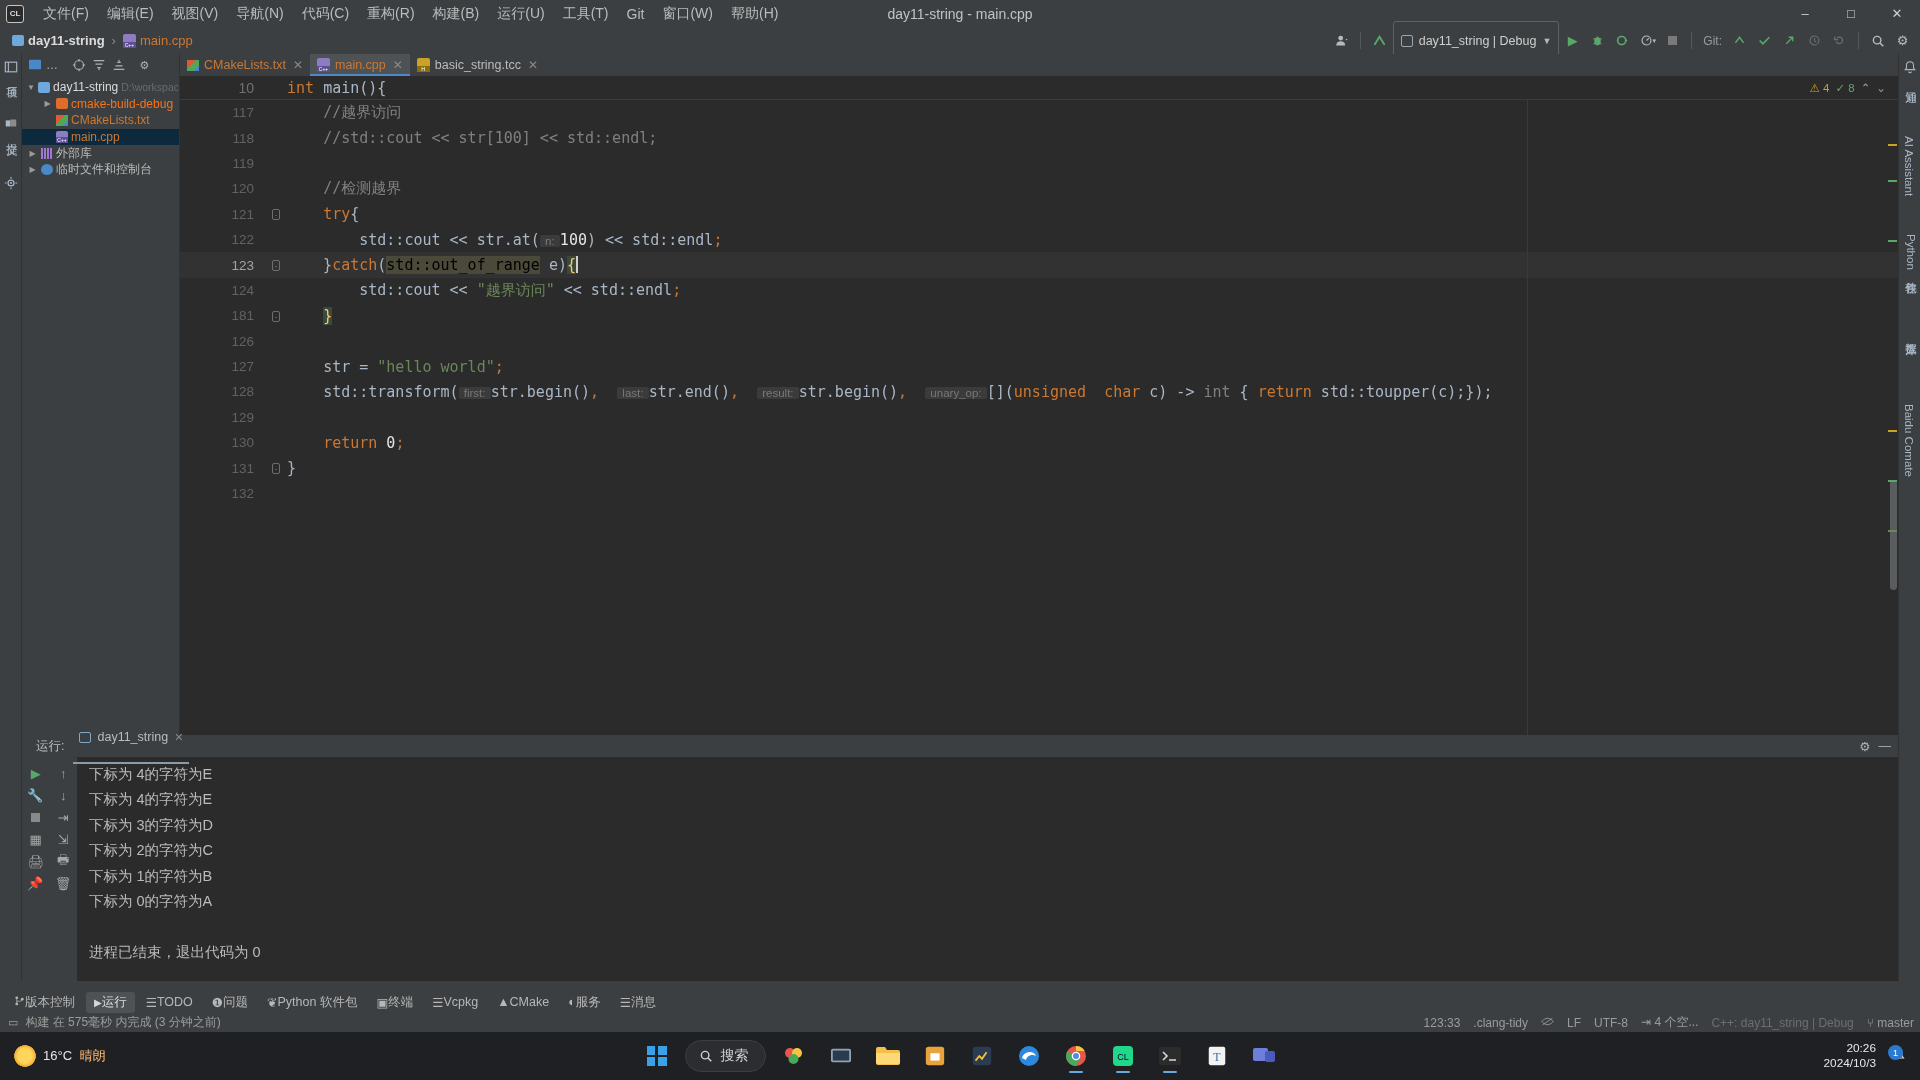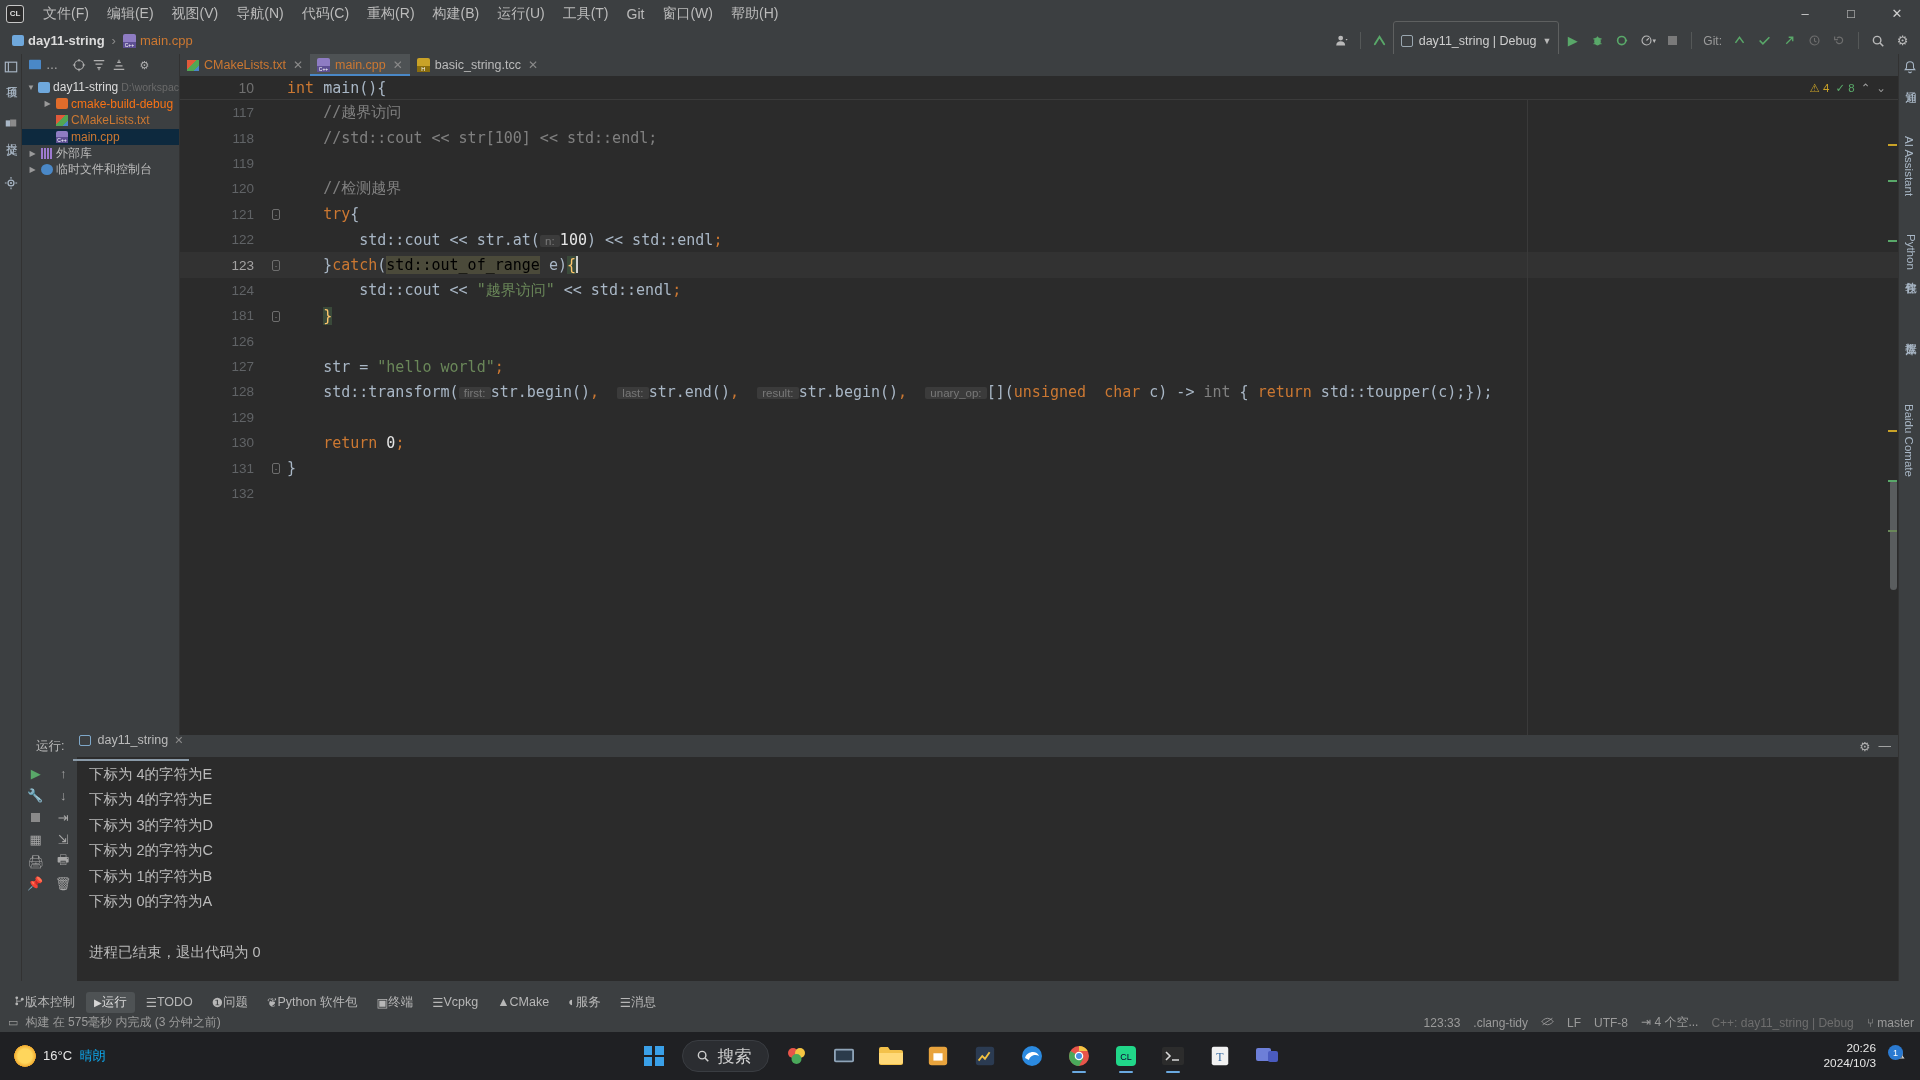--- a/index.html
+++ b/index.html
@@ -121,21 +121,21 @@
   #vsb .thumb { position:absolute; right:1px; width:7px; background:#5a5d5e; border-radius:4px;}
 
   
   #rightstrip { width:22px; background:#3c3f41; border-left:1px solid #323232; position:relative;}
 
   
   #runpanel { position:absolute; left:22px; right:22px; bottom:99px; height:246px;
       background:#3c3f41; display:flex; flex-direction:column; }
   #runhdr { height:22px; display:flex; align-items:center; gap:9px; padding-left:14px;
      color:#bbbbbb; font-size:12.5px; position:relative; }
-  #runhdr .runtab { display:flex; align-items:center; gap:6px; padding:2px 6px 12px;
+  #runhdr .runtab { display:flex; align-items:center; gap:6px; padding:2px 6px 18px;
      border-bottom:2px solid #8a9aa8; }
   #runhdr .hright { position:absolute; right:7px; display:flex; gap:8px; color:#b0b0b0;}
   #runbody { flex:1; display:flex; background:#2b2b2b; }
   #runtools { width:55px; background:#3c3f41; padding-top:5px; display:flex;
      flex-direction:column; align-items:center; }
   .rtrow { display:flex; width:100%; justify-content:space-around; }
   .rtbtn { width:21px; height:22px; display:flex; align-items:center; justify-content:center;
      color:#a7a7a7; font-size:13px; }
   #console { flex:1; padding:5px 0 0 12px; color:#bbbbbb; font-size:14.5px;
      line-height:25.4px; overflow:hidden; }
@@ -160,21 +160,21 @@
      font-size:13px; width:210px; }
   .sunico { width:22px;height:22px;border-radius:50%;
      background:radial-gradient(circle,#ffd65c 45%,#f0a92e 70%,rgba(0,0,0,0)71%); }
   #tbcenter { flex:1; display:flex; align-items:center; justify-content:center; gap:9px; }
   .tbi { width:38px; height:38px; border-radius:5px; display:flex; align-items:center;
      justify-content:center; position:relative; }
   .winlogo { width:20px;height:20px;display:grid;grid-template-columns:1fr 1fr;
      grid-template-rows:1fr 1fr; gap:2.5px; }
   .winlogo i { background:#3aa0e8; display:block; }
   #searchpill { height:32px; background:#2b2d31; border-radius:16px; display:flex;
-     align-items:center; gap:8px; padding:0 16px 0 13px; color:#cfcfcf; font-size:17px;
+     align-items:center; gap:8px; padding:0 16px 0 13px; color:#cfcfcf; font-size:14px;
      border:1px solid #3a3d42; }
   #trayzone { width:210px; display:flex; align-items:center; justify-content:flex-end;
      padding-right:12px; color:#e6e6e6; font-size:11.8px; }
   #clock { text-align:right; line-height:15px; }
   .running::after { content:""; position:absolute; bottom:2px; left:50%; transform:translateX(-50%);
      width:14px;height:2.5px;background:#6aa9e0; border-radius:2px; }
   .badge { position:absolute; top:-2px; left:-2px; width:15px;height:15px;border-radius:50%;
      background:#2b7ad1; color:#fff; font-size:9px; display:flex; align-items:center;
      justify-content:center; }
 </style>
@@ -188,20 +188,21 @@
   <div class="mi">视图(V)</div>
   <div class="mi">导航(N)</div>
   <div class="mi">代码(C)</div>
   <div class="mi">重构(R)</div>
   <div class="mi">构建(B)</div>
   <div class="mi">运行(U)</div>
   <div class="mi">工具(T)</div>
   <div class="mi">Git</div>
   <div class="mi">窗口(W)</div>
   <div class="mi">帮助(H)</div>
+  <div id="wintitle">day11-string - main.cpp</div>
   <div id="winbtns">
     <div>–</div>
     <div>□</div>
     <div class="cls">✕</div>
   </div>
 </div>
 
 <div id="navbar">
   <div class="crumb">
     <span style="width:12px;height:11px;background:#6fa8dc;border-radius:2px;display:inline-block"></span>
@@ -586,21 +587,21 @@
     <span class="grey">C++: day11_string | Debug</span>
     <span>⑂ <span>master</span></span>
   </span>
 </div>
 
 <div id="taskbar">
   <div id="wx">
     <span class="sunico"></span>
     <span>
       <span>16°C</span>
-      <span style="color:#0ea5e9;margin-left:4px">晴朗</span>
+      <span style="color:#fdba74;margin-left:4px">晴朗</span>
     </span>
   </div>
   <div id="tbcenter">
     <div class="tbi">
       <span class="winlogo">
           <i></i>
           <i></i>
           <i></i>
           <i></i>
         </span>

